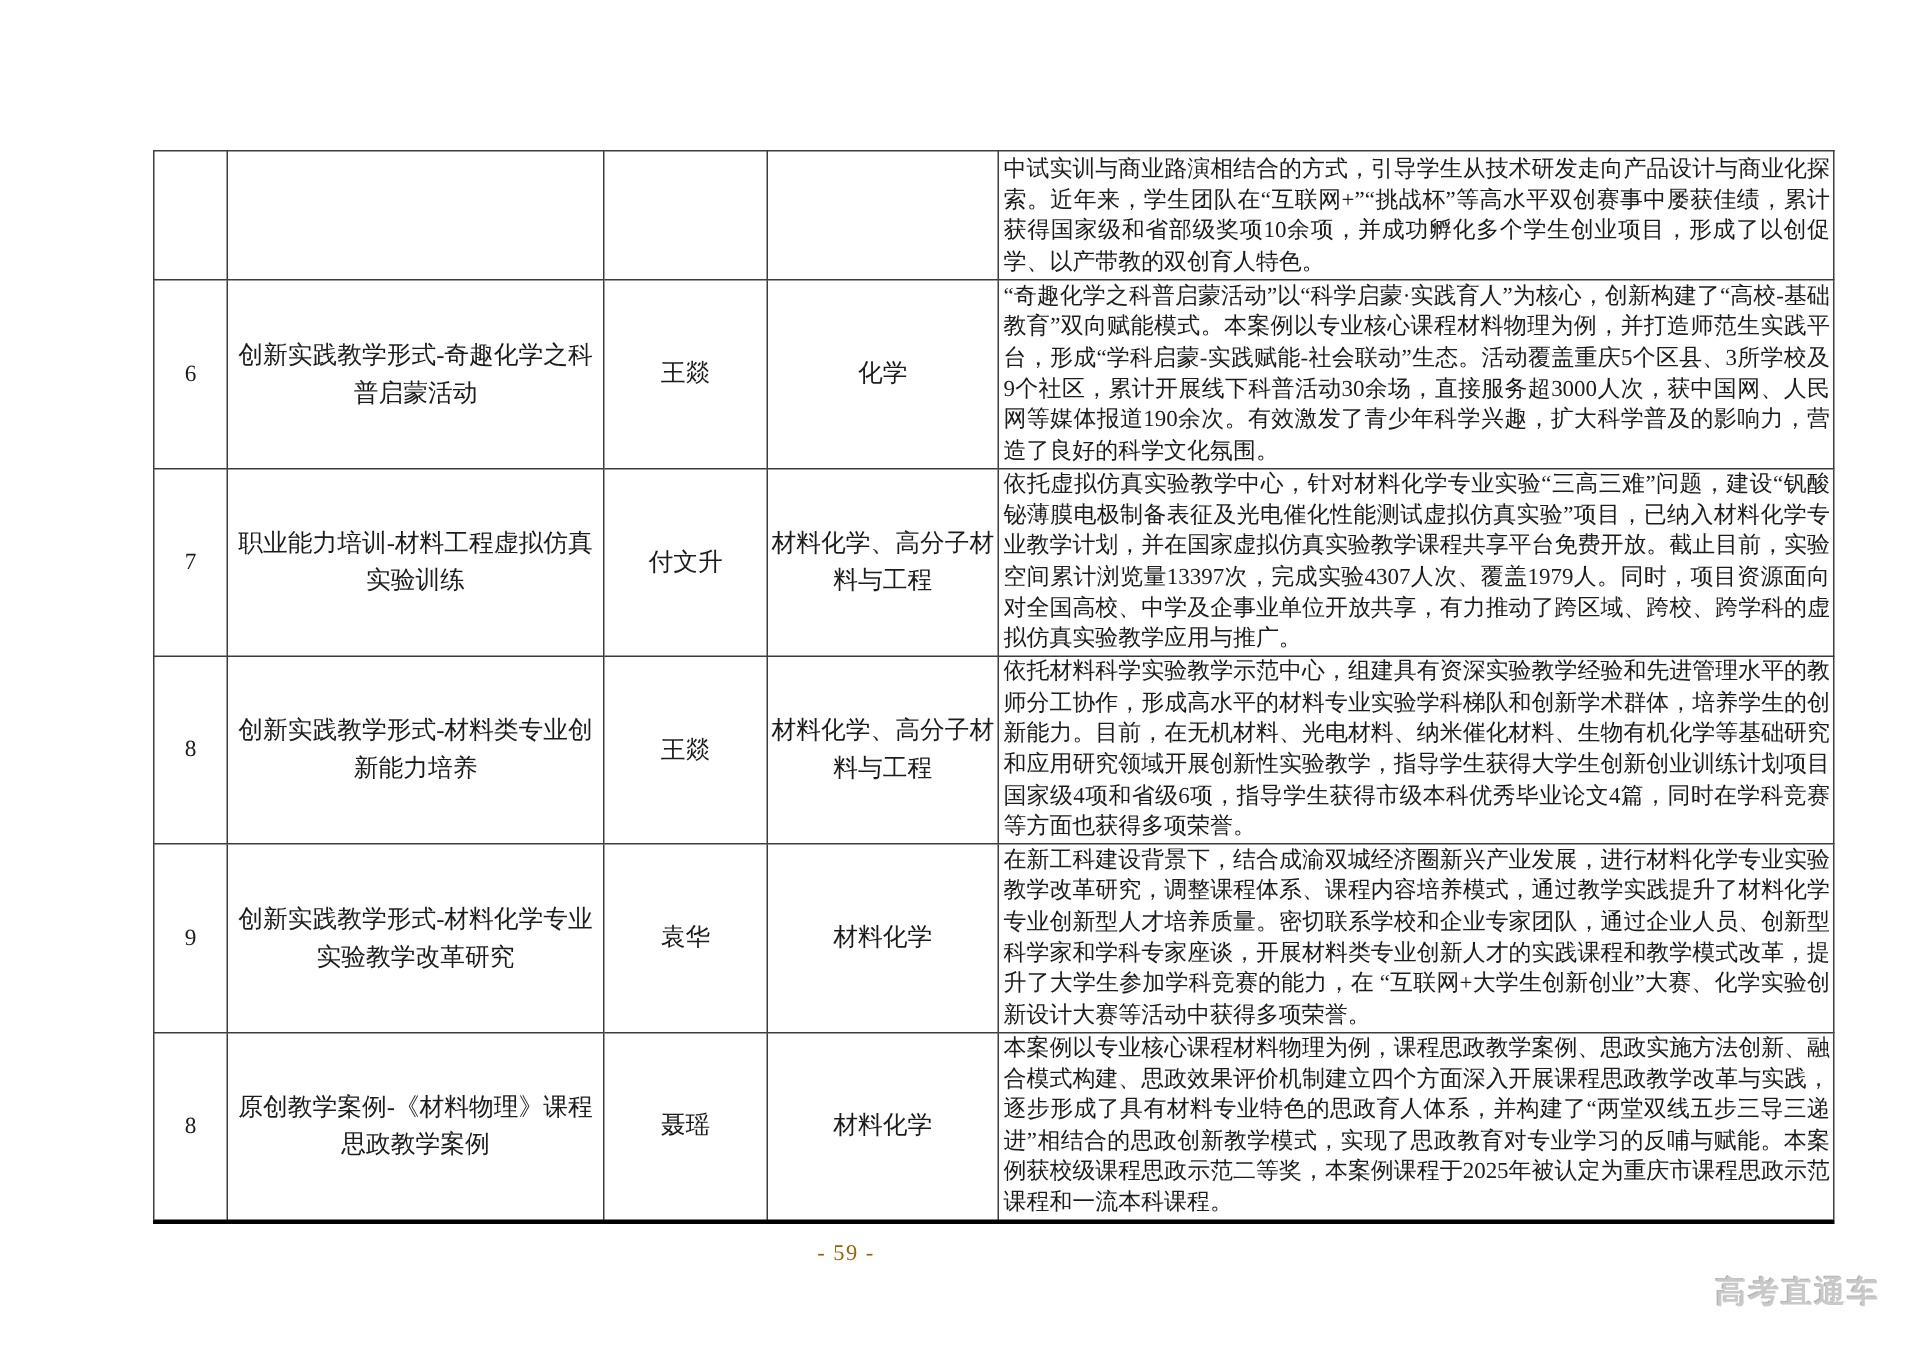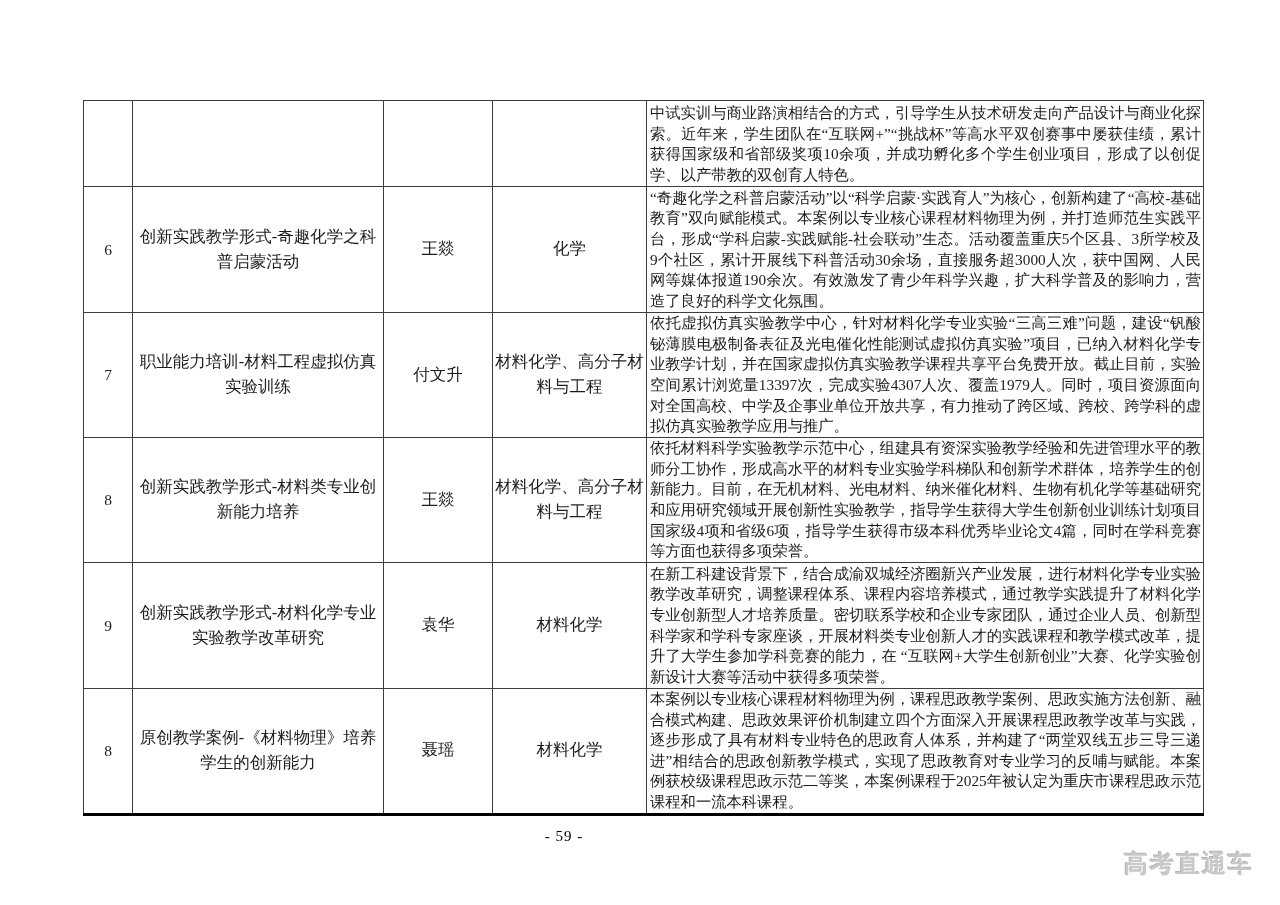--- a/index.html
+++ b/index.html
@@ -26,20 +26,21 @@
     border-collapse: collapse;
     table-layout: fixed;
   }
   table.doc-table td {
     border: 1px solid #3d3d3d;
     overflow: hidden;
   }
   table.doc-table {
     border: 1px solid #3d3d3d;
     border-bottom: 3px solid #000000;
+    margin-left: 19px;
   }
   tr.row-cont       { height: 86px; }
   tr.row-item       { height: 125px; }
   td.cell-center {
     text-align: center;
     vertical-align: middle;
     font-size: 16.5px;
     line-height: 1.5;
     padding: 2px 2px;
   }
@@ -61,27 +62,27 @@
     padding-top: 2px;
   }
   .page-footer {
     position: absolute;
     left: 0;
     top: 828px;
     width: 1128px;
     text-align: center;
     font-size: 15px;
     letter-spacing: 1px;
-    color: #000000;
+    color: #a16207;
   }
   .watermark {
     position: absolute;
     right: 26px;
     top: 848px;
-    font-size: 24px;
+    font-size: 20px;
     font-weight: 700;
     letter-spacing: 2px;
     font-family: "Liberation Sans", "DejaVu Sans", sans-serif;
     color: #c9c9c9;
     text-shadow: 1px 1px 0 #ffffff, -1px -1px 0 #b4b4b4;
   }
 </style>
 </head>
 <body>
 
@@ -132,21 +133,21 @@
     <tr class="row-item" style="height:126px;">
       <td class="cell-no">9</td>
       <td class="cell-center">创新实践教学形式-材料化学专业实验教学改革研究</td>
       <td class="cell-center">袁华</td>
       <td class="cell-center">材料化学</td>
       <td class="cell-desc">在新工科建设背景下，结合成渝双城经济圈新兴产业发展，进行材料化学专业实验教学改革研究，调整课程体系、课程内容培养模式，通过教学实践提升了材料化学专业创新型人才培养质量。密切联系学校和企业专家团队，通过企业人员、创新型科学家和学科专家座谈，开展材料类专业创新人才的实践课程和教学模式改革，提升了大学生参加学科竞赛的能力，在 “互联网+大学生创新创业”大赛、化学实验创新设计大赛等活动中获得多项荣誉。</td>
     </tr>
 
     <tr class="row-item" style="height:124px;">
       <td class="cell-no">8</td>
-      <td class="cell-center">原创教学案例-《材料物理》培养学生的创新能力</td>
+      <td class="cell-center">原创教学案例-《材料物理》课程思政教学案例</td>
       <td class="cell-center">聂瑶</td>
       <td class="cell-center">材料化学</td>
       <td class="cell-desc">本案例以专业核心课程材料物理为例，课程思政教学案例、思政实施方法创新、融合模式构建、思政效果评价机制建立四个方面深入开展课程思政教学改革与实践，逐步形成了具有材料专业特色的思政育人体系，并构建了“两堂双线五步三导三递进”相结合的思政创新教学模式，实现了思政教育对专业学习的反哺与赋能。本案例获校级课程思政示范二等奖，本案例课程于2025年被认定为重庆市课程思政示范课程和一流本科课程。</td>
     </tr>
   </tbody>
     </table>
 
   <div class="page-footer">- 59 -</div>
 
   <div class="watermark">高考直通车</div>

